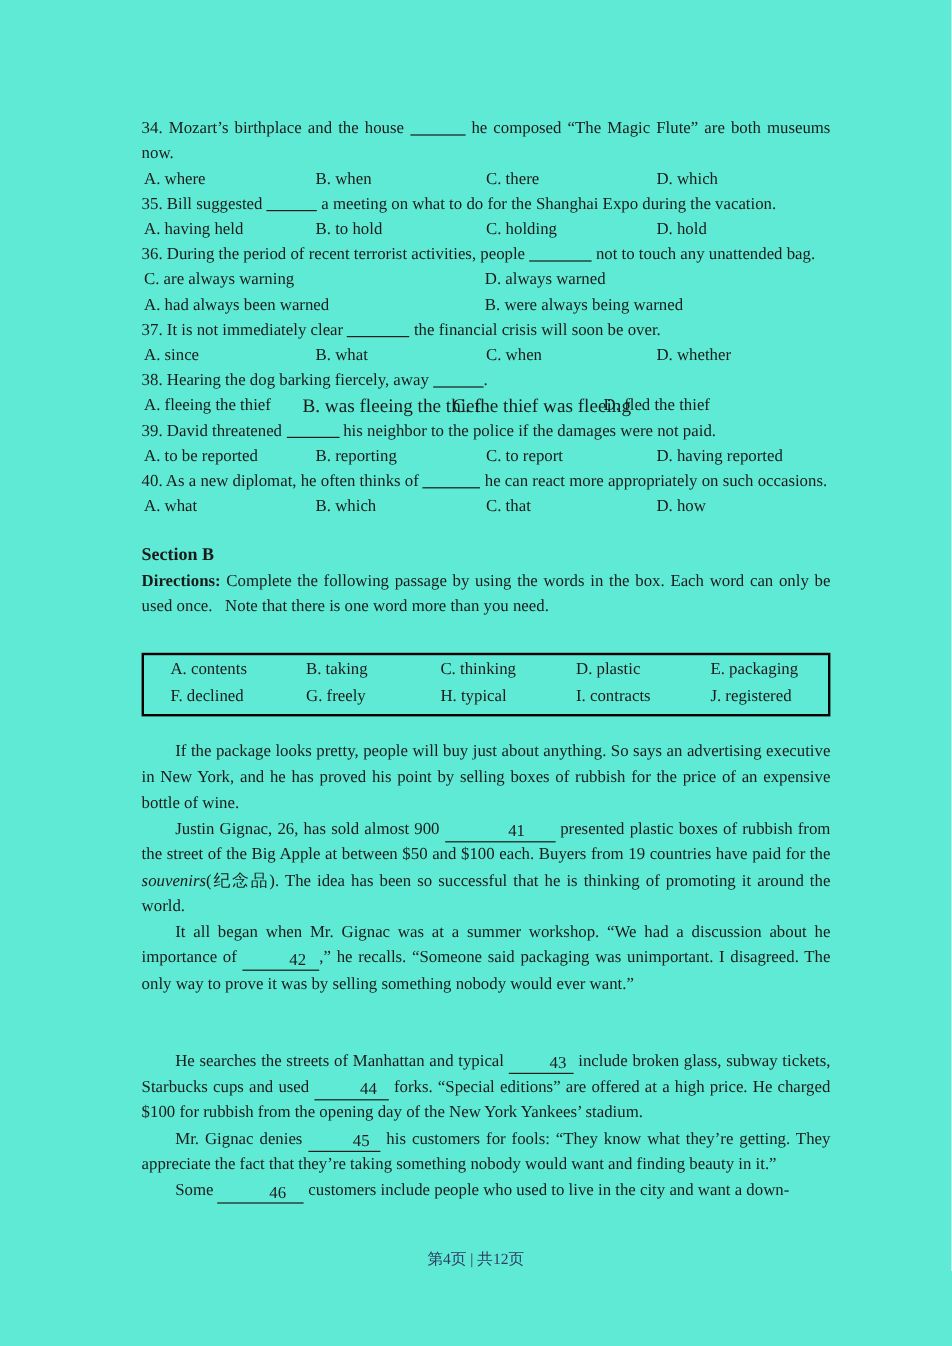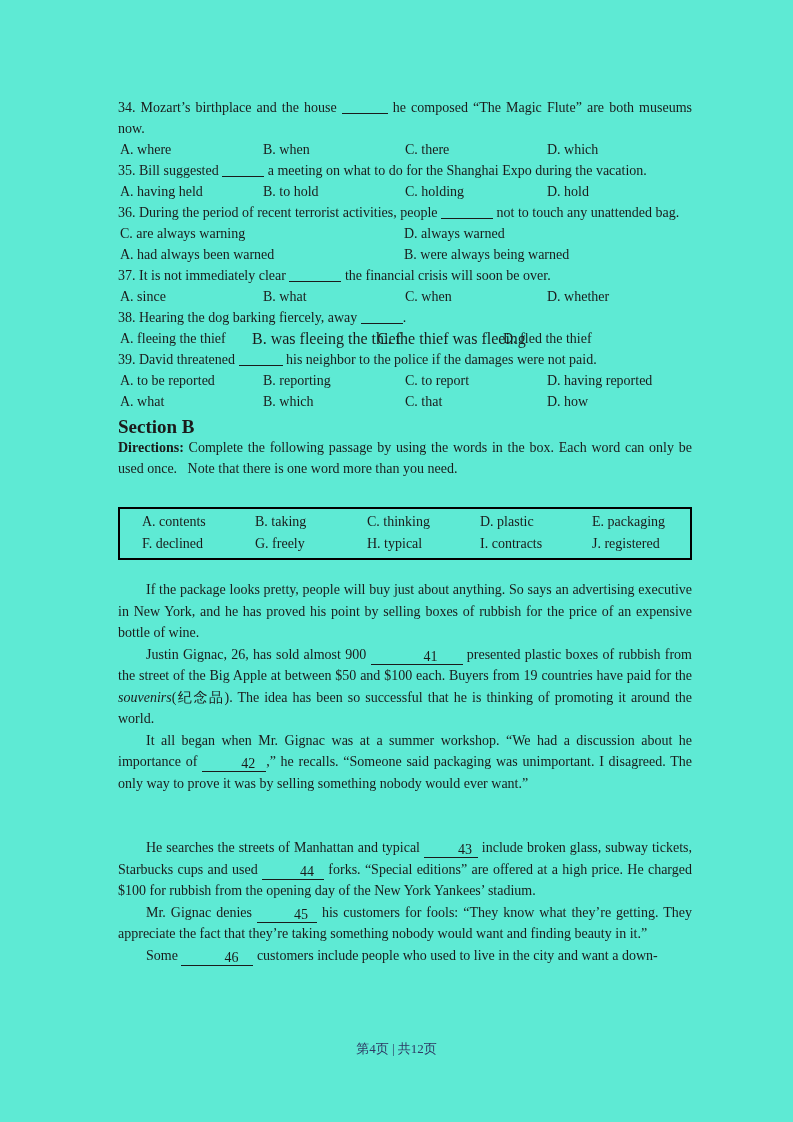--- a/index.html
+++ b/index.html
@@ -13,21 +13,21 @@
     overflow:hidden;
   }
   .content{position:absolute;left:118px;top:97px;width:574px;}
   .q-stem{text-align:justify;line-height:21px;}
   .opt-row{display:grid;line-height:21px;padding-left:2px;}
   .opt-row.four{grid-template-columns:143px 142px 142px auto;}
   .opt-row.two{grid-template-columns:284px auto;}
   .opt-row.q38{grid-template-columns:132px 125px 126px auto;}
   .opt{white-space:nowrap;}
   .opt-small{font-size:16px;}
-  .section-title{font-size:19px;font-weight:bold;margin:4px 0 0;line-height:21px;}
+  .section-title{font-size:15px;font-weight:bold;margin:20px 0 0;line-height:21px;}
   .directions{margin:0;text-align:justify;line-height:21px;}
   .directions strong{font-weight:bold;}
   .word-box{border:2px solid #000;margin:28px 0 19px;padding:2px 0 3px 22px;}
   .wb-row{display:grid;grid-template-columns:113px 112px 113px 112px auto;line-height:22px;}
   .wb-cell{white-space:nowrap;}
   .para{margin:0;text-indent:28px;text-align:justify;line-height:21.5px;}
   .blank{
     display:inline-block;
     border-bottom:1px solid #1b1b1b;
     text-align:center;
@@ -84,20 +84,21 @@
           <span class="opt opt-small">C. the thief was fleeing</span>
           <span class="opt">D. fled the thief</span>
         </div>
         <div class="q-stem">39. David threatened <span class="blank" style="width: 44px;"></span> his neighbor to the police if the damages were not paid.</div>
         <div class="opt-row four">
           <span class="opt">A. to be reported</span>
           <span class="opt">B. reporting</span>
           <span class="opt">C. to report</span>
           <span class="opt">D. having reported</span>
         </div>
+        <div class="q-stem">40. As a new diplomat, he often thinks of <span class="blank" style="width: 48px;"></span> he can react more appropriately on such occasions.</div>
         <div class="opt-row four">
           <span class="opt">A. what</span>
           <span class="opt">B. which</span>
           <span class="opt">C. that</span>
           <span class="opt">D. how</span>
         </div>
       </section>
 
     <h2 class="section-title">Section B</h2>
 

